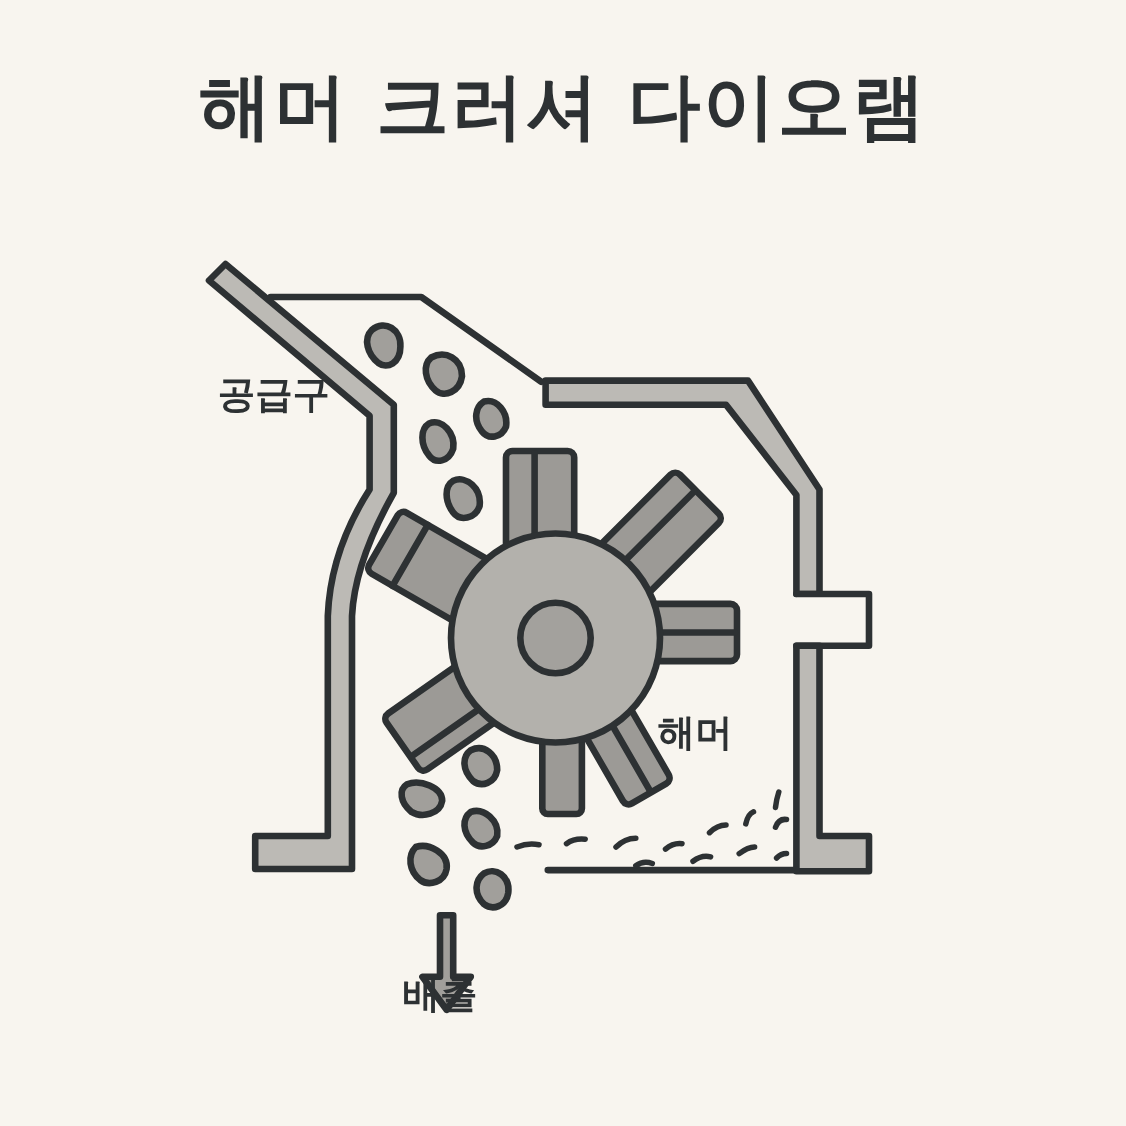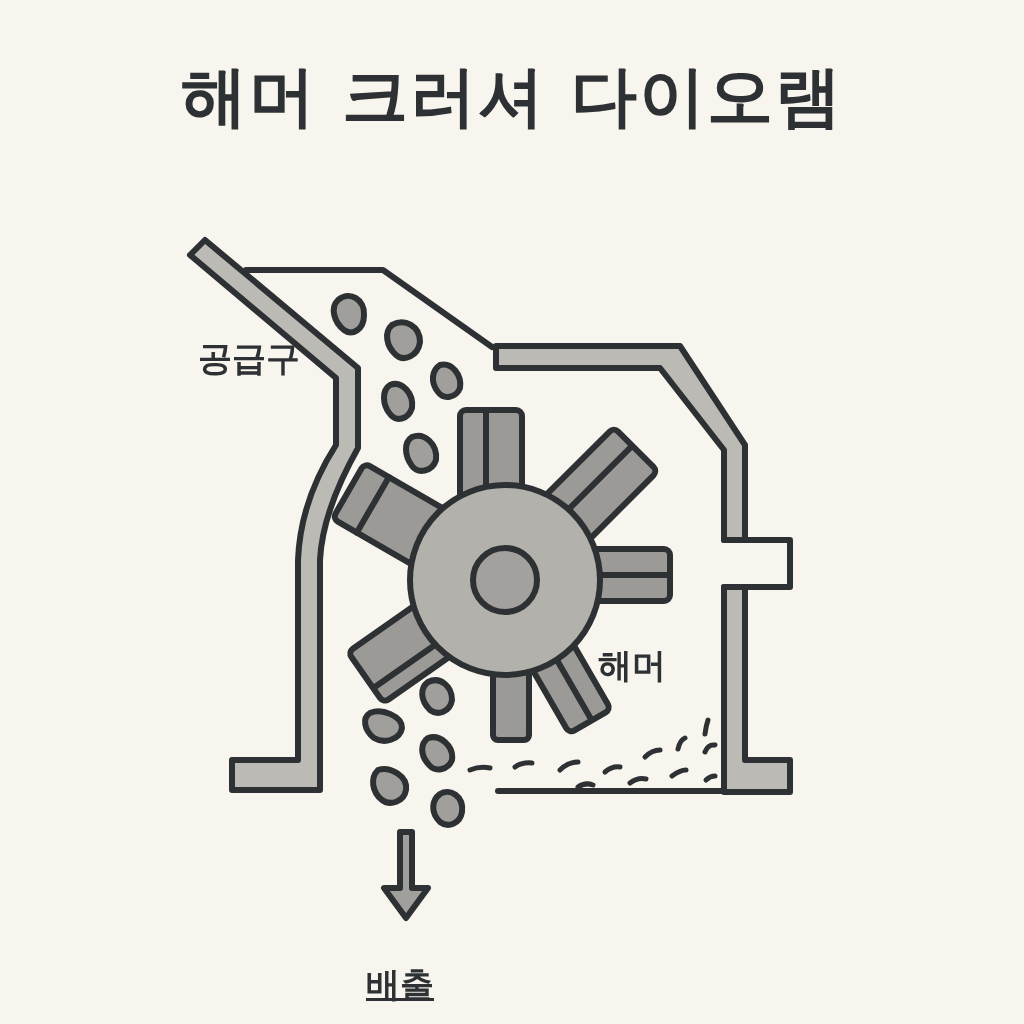--- a/index.html
+++ b/index.html
@@ -22,21 +22,21 @@
   }
   .label {
     position: absolute;
     font-size: 34px;
     font-weight: bold;
     color: #2d3133;
     white-space: nowrap;
   }
   .label-feed { left: 186px; top: 336px; margin-left: 12px; }
   .label-hammer { left: 598px; top: 643px; }
-  .label-discharge { left: 366px; top: 962px; text-decoration: underline; }
+  .label-discharge { left: 366px; top: 881px; }
   svg.diagram { position: absolute; left: 0; top: 0; }
 </style>
 </head>
 <body>
 
 <h1 class="title">해머 크러셔 다이오램</h1>
 
 <svg class="diagram" width="1024" height="1024" viewBox="0 0 1024 1024" xmlns="http://www.w3.org/2000/svg">
   <g stroke="#2d3133" stroke-width="6" stroke-linejoin="round" stroke-linecap="round">
 

